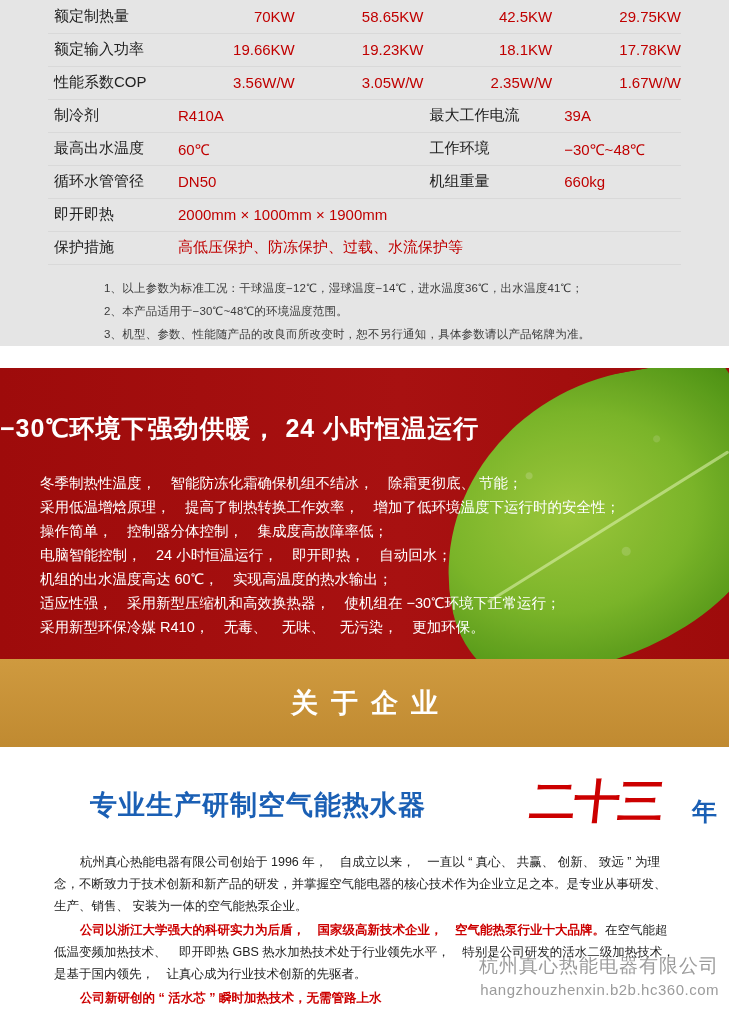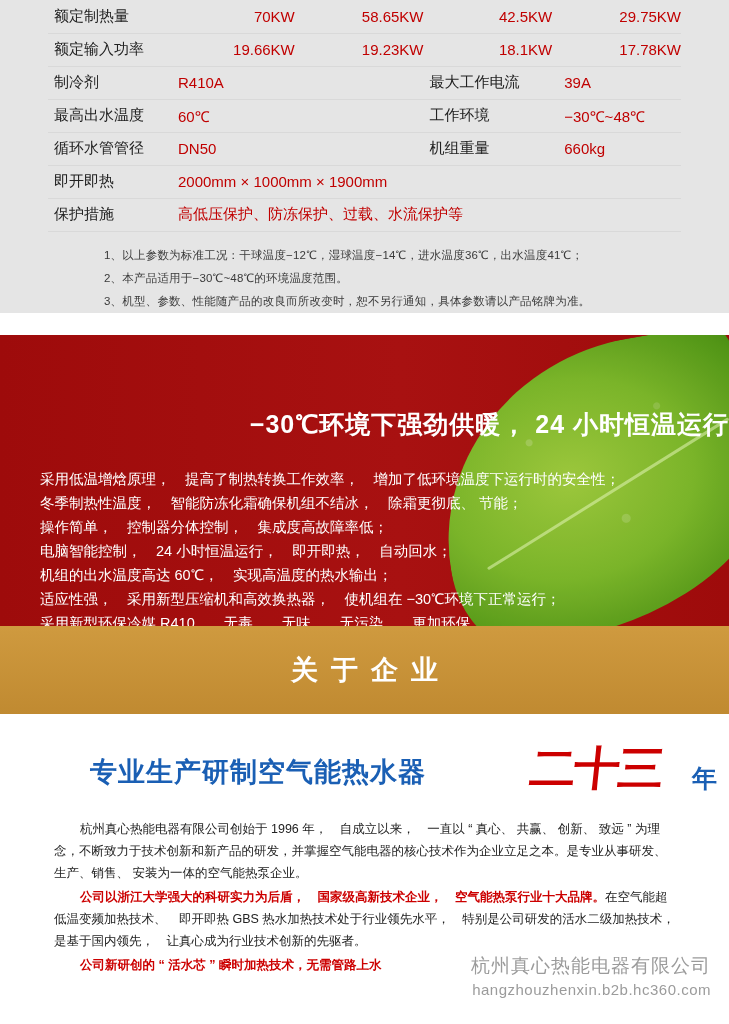--- a/index.html
+++ b/index.html
@@ -81,26 +81,27 @@
     left: 8%;
     top: 52%;
     width: 86%;
     height: 3px;
     background: rgba(230,255,190,.55);
     transform: rotate(-22deg);
     border-radius: 3px;
   }
   .red-title {
     position: relative;
-    text-align: right;
+    text-align: left;
     color: #fff;
     font-size: 25px;
     font-weight: bold;
     letter-spacing: 1px;
-    padding-top: 73px;
+    padding-top: 32px;
+    margin-top: 12px;
   }
   .red-body {
     position: relative;
     color: #fff;
     font-size: 14.5px;
     line-height: 24px;
     padding: 26px 0 0 40px;
   }
   .red-body div { white-space: nowrap; }
 
@@ -163,21 +164,21 @@
     font-size: 12.5px;
     line-height: 22px;
     color: #222;
     padding: 6px 12px 0 14px;
   }
   .about-body p { margin: 0 0 2px 0; text-indent: 26px; }
   .hl-red { color: #cc0000; font-weight: bold; }
 
   .wm {
     position: absolute;
-    right: 18px;
+    right: 10px;
     bottom: 26px;
     text-align: right;
     color: #7a7a7a;
     opacity: .75;
     pointer-events: none;
   }
   .wm .wm1 { font-size: 19px; letter-spacing: 1px; }
   .wm .wm2 { font-size: 15px; letter-spacing: .5px; margin-top: 2px; }
 </style>
 </head>
@@ -194,20 +195,27 @@
       <td class="val val-c">29.75KW</td>
     </tr>
     <tr>
       <td class="lbl">额定输入功率</td>
       <td class="val val-c">19.66KW</td>
       <td class="val val-c">19.23KW</td>
       <td class="val val-c">18.1KW</td>
       <td class="val val-c">17.78KW</td>
     </tr>
     <tr>
+      <td class="lbl">性能系数COP</td>
+      <td class="val val-c">3.56W/W</td>
+      <td class="val val-c">3.05W/W</td>
+      <td class="val val-c">2.35W/W</td>
+      <td class="val val-c">1.67W/W</td>
+    </tr>
+    <tr>
       <td class="lbl">制冷剂</td>
       <td class="val" colspan="2">R410A</td>
       <td class="lbl">最大工作电流</td>
       <td class="val">39A</td>
     </tr>
     <tr>
       <td class="lbl">最高出水温度</td>
       <td class="val" colspan="2">60℃</td>
       <td class="lbl">工作环境</td>
       <td class="val">−30℃~48℃</td>
@@ -233,22 +241,22 @@
     <div>1、以上参数为标准工况：干球温度−12℃，湿球温度−14℃，进水温度36℃，出水温度41℃；</div>
     <div>2、本产品适用于−30℃~48℃的环境温度范围。</div>
     <div>3、机型、参数、性能随产品的改良而所改变时，恕不另行通知，具体参数请以产品铭牌为准。</div>
   </div>
 </div>
 
 <div class="red-band">
   <div class="leaf"></div>
   <div class="red-title">−30℃环境下强劲供暖， 24 小时恒温运行</div>
   <div class="red-body">
+    <div>冬季制热性温度，　智能防冻化霜确保机组不结冰，　除霜更彻底、 节能；</div>
     <div>采用低温增焓原理，　提高了制热转换工作效率，　增加了低环境温度下运行时的安全性；</div>
-    <div>冬季制热性温度，　智能防冻化霜确保机组不结冰，　除霜更彻底、 节能；</div>
     <div>操作简单，　控制器分体控制，　集成度高故障率低；</div>
     <div>电脑智能控制，　24 小时恒温运行，　即开即热，　自动回水；</div>
     <div>机组的出水温度高达 60℃，　实现高温度的热水输出；</div>
     <div>适应性强，　采用新型压缩机和高效换热器，　使机组在 −30℃环境下正常运行；</div>
     <div>采用新型环保冷媒 R410，　无毒、　无味、　无污染，　更加环保。</div>
   </div>
 </div>
 
 <div class="gold-band">
   <div class="gold-title">关于企业</div>

